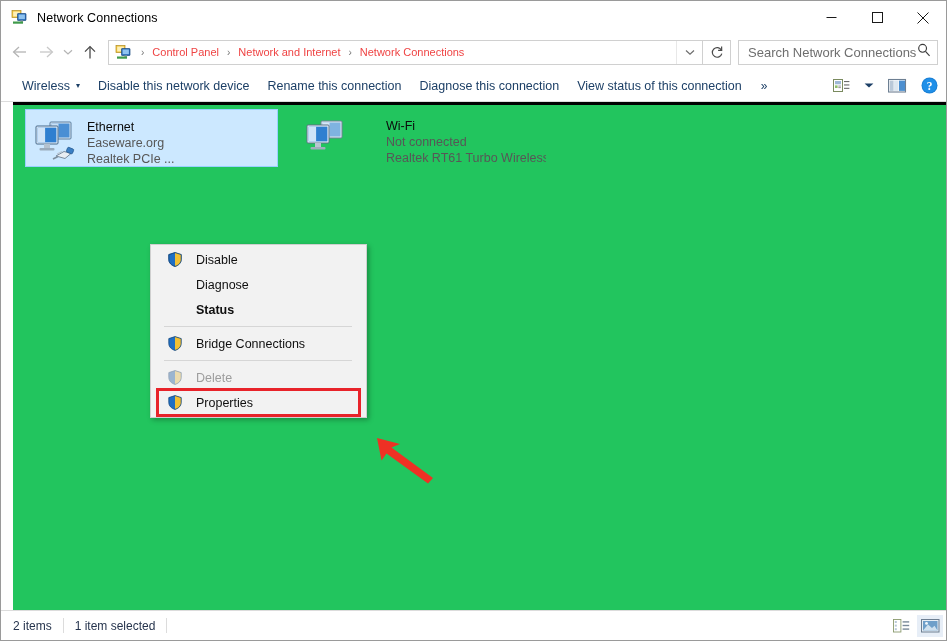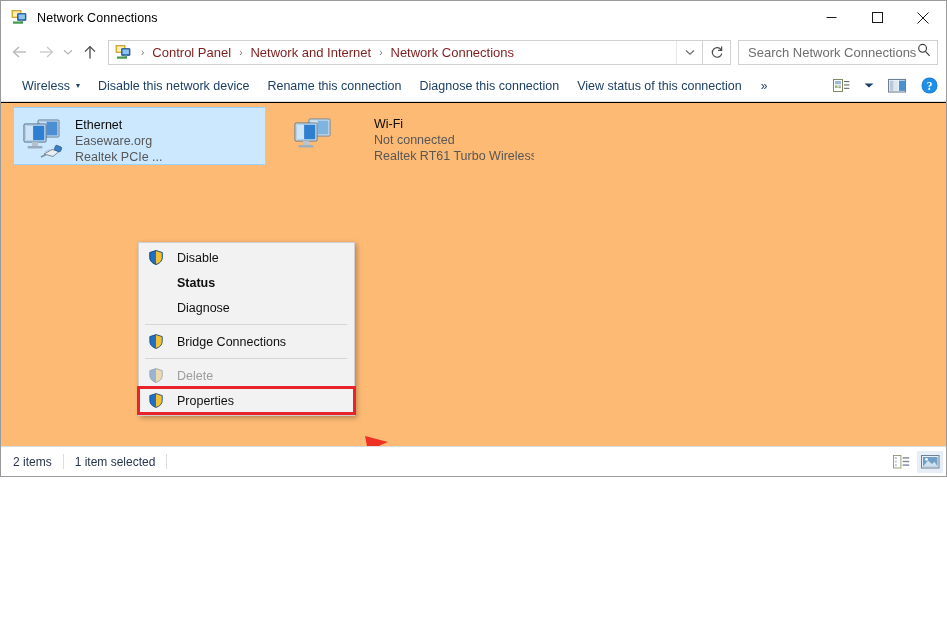--- a/index.html
+++ b/index.html
@@ -4,21 +4,21 @@
 <style>
   * { box-sizing: border-box; margin: 0; padding: 0; }
   html, body {
     width: 947px; height: 641px;
     font-family: "Liberation Sans", sans-serif;
     background: #ffffff;
     overflow: hidden;
   }
   .window {
     position: relative;
-    width: 947px; height: 477px;
+    width: 947px; height: 641px;
     background: #ffffff;
     border: 1px solid #9a9a9a;
     display: flex; flex-direction: column;
   }
 
   
   .titlebar {
     height: 33px; flex: 0 0 33px;
     display: flex; align-items: center;
     background: #ffffff;
@@ -51,21 +51,21 @@
   .navbtn.enabled { color: #4a4a4a; }
   .navbtn.tiny { width: 18px; }
   .crumbbox {
     flex: 1 1 auto; height: 25px; margin-left: 5px;
     border: 1px solid #d0d0d0; background: #fff;
     display: flex; align-items: center;
     min-width: 0;
   }
   .crumb-icon { width: 17px; height: 17px; margin: 0 4px 0 6px; position: relative; flex:0 0 17px;}
   .crumb {
-    font-size: 13px; color: #7f1d1d; padding: 0 3px; white-space: nowrap;
+    font-size: 11px; color: #ef4444; padding: 0 3px; white-space: nowrap;
   }
   .crumb-sep {
     color: #767676; font-size: 10px; padding: 0 5px; user-select: none;
   }
   .crumb-spacer { flex: 1 1 auto; }
   .crumb-chev {
     width: 26px; height: 23px; display: flex; align-items: center; justify-content: center;
     color: #6d6d6d; font-size: 10px; border-left: 1px solid #e8e8e8;
   }
   .refreshbtn {
@@ -95,23 +95,24 @@
   .cmd .caret { margin-left: 6px; font-size: 8px; color: #1c3f66; }
   .cmd-sp { flex: 1 1 auto; }
   .cmd-ico {
     display: flex; align-items: center; justify-content: center;
     padding: 3px 6px; margin-right: 2px;
   }
   .chev2 { color: #1c3f66; font-size: 12px; padding: 5px 10px; letter-spacing: -2px; }
 
   
   .content {
-    flex: 1 1 auto; position: relative; background: #fdba74;
-    border-top: 1px solid #000000;
+    flex: 1 1 auto; position: relative; background: #22c55e;
+    border-top: 3px solid #000000;
     overflow: hidden;
+    margin-left: 12px;
   }
   .item {
     position: absolute;
     width: 253px; height: 58px;
     display: flex; align-items: flex-start;
     padding: 6px 4px 0 5px;
   }
   .item.selected {
     background: #cce8ff;
     border: 1px solid #99d1ff;
@@ -122,21 +123,21 @@
   .item-sub { font-size: 12.5px; color: #575757; line-height: 16px; white-space: nowrap; }
 
   
   .ctxmenu {
     position: absolute;
     left: 137px; top: 139px;
     width: 217px;
     background: #f2f2f2;
     border: 1px solid #cfcfcf;
     box-shadow: 2px 2px 5px rgba(0,0,0,.28);
-    padding: 2px 0;
+    padding: 2px 7px;
     z-index: 40;
   }
   .mi {
     height: 25px; display: flex; align-items: center;
     padding-left: 6px; font-size: 12.5px; color: #0f0f0f;
     position: relative;
   }
   .mi .mi-ico { width: 22px; flex: 0 0 22px; display: flex; align-items: center; justify-content: center; }
   .mi .mi-label { margin-left: 10px; }
   .mi.bold .mi-label { font-weight: bold; }
@@ -379,28 +380,28 @@
         <span class="mi-ico">
           <svg class="shield" viewBox="0 0 14 15">
               <path d="M7 .6 L13.2 2.6 V7.4 C13.2 11 10.4 13.4 7 14.4 C3.6 13.4 .8 11 .8 7.4 V2.6 Z" fill="#1f6fc4" stroke="#16518f" stroke-width=".7"></path>
               <path d="M7 .6 L13.2 2.6 V7.4 C13.2 11 10.4 13.4 7 14.4 Z" fill="#f2c033"></path>
               <path d="M7 .6 L13.2 2.6 V7.4 C13.2 11 10.4 13.4 7 14.4 C3.6 13.4 .8 11 .8 7.4 V2.6 Z" fill="none" stroke="#14487f" stroke-width=".8"></path>
             </svg>
         </span>
         <span class="mi-label">Disable</span>
       </div>
 
+      <div class="mi">
+        <span class="mi-ico"></span>
+        <span class="mi-label">Diagnose</span>
+      </div>
+
       <div class="mi bold">
         <span class="mi-ico"></span>
         <span class="mi-label">Status</span>
-      </div>
-
-      <div class="mi">
-        <span class="mi-ico"></span>
-        <span class="mi-label">Diagnose</span>
       </div>
 
       <div class="msep"></div>
 
       <div class="mi">
         <span class="mi-ico">
           <svg class="shield" viewBox="0 0 14 15">
               <path d="M7 .6 L13.2 2.6 V7.4 C13.2 11 10.4 13.4 7 14.4 C3.6 13.4 .8 11 .8 7.4 V2.6 Z" fill="#1f6fc4"></path>
               <path d="M7 .6 L13.2 2.6 V7.4 C13.2 11 10.4 13.4 7 14.4 Z" fill="#f2c033"></path>
               <path d="M7 .6 L13.2 2.6 V7.4 C13.2 11 10.4 13.4 7 14.4 C3.6 13.4 .8 11 .8 7.4 V2.6 Z" fill="none" stroke="#14487f" stroke-width=".8"></path>

